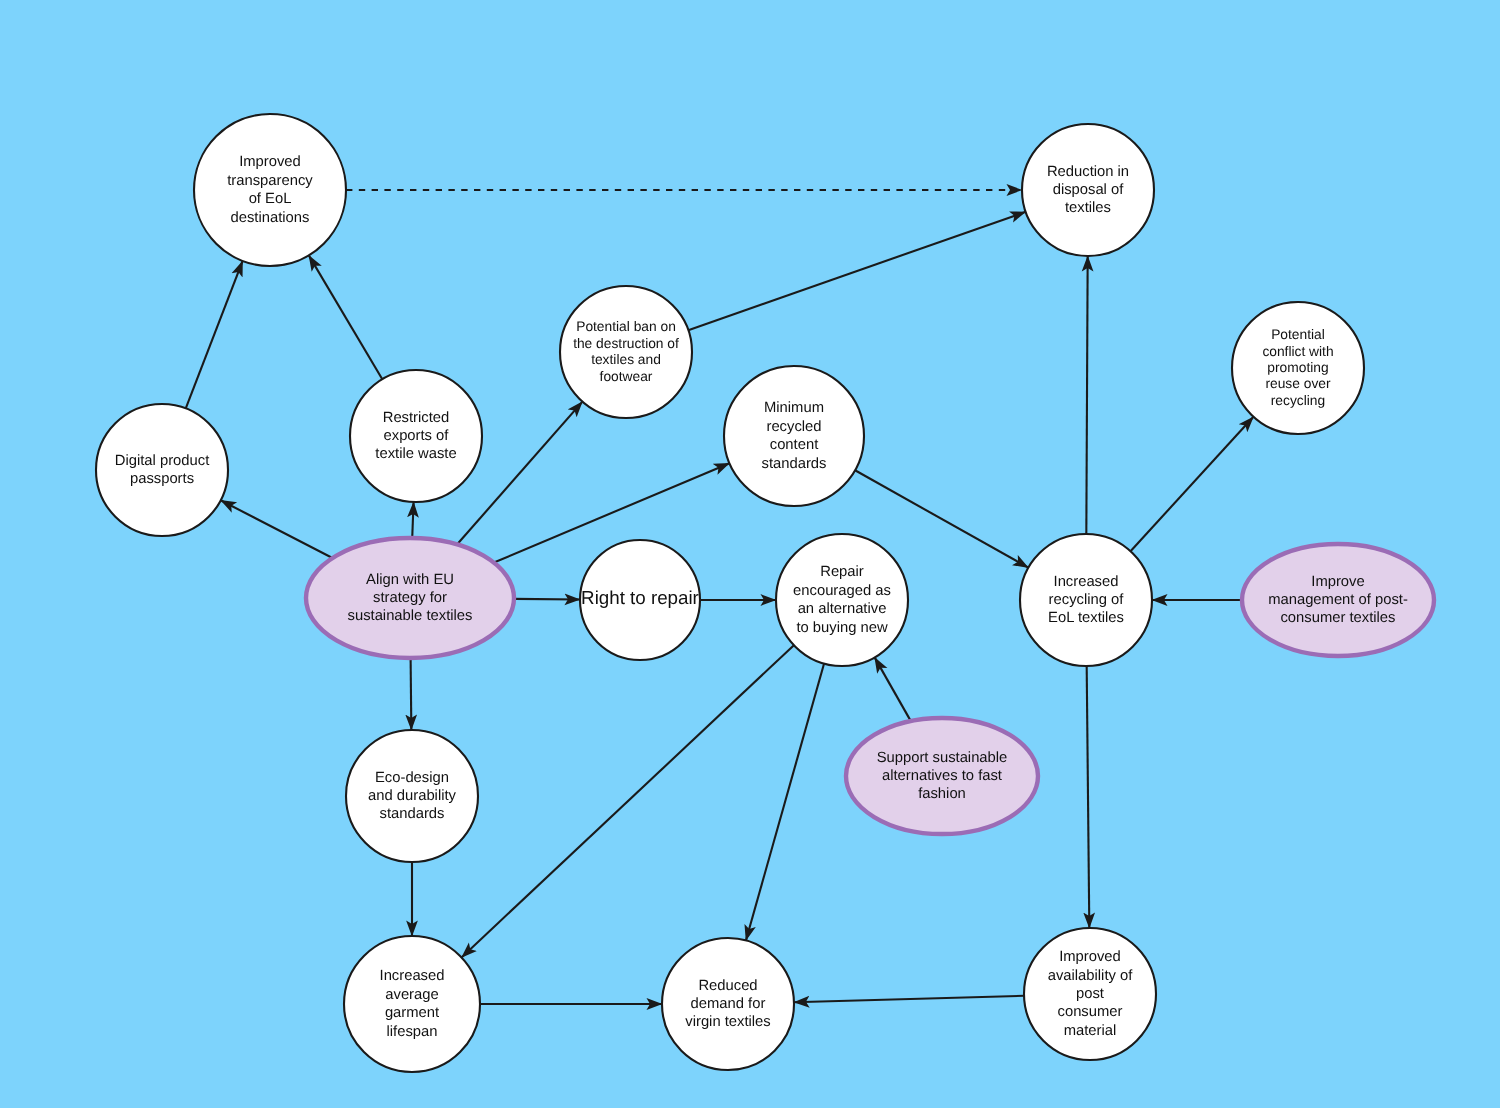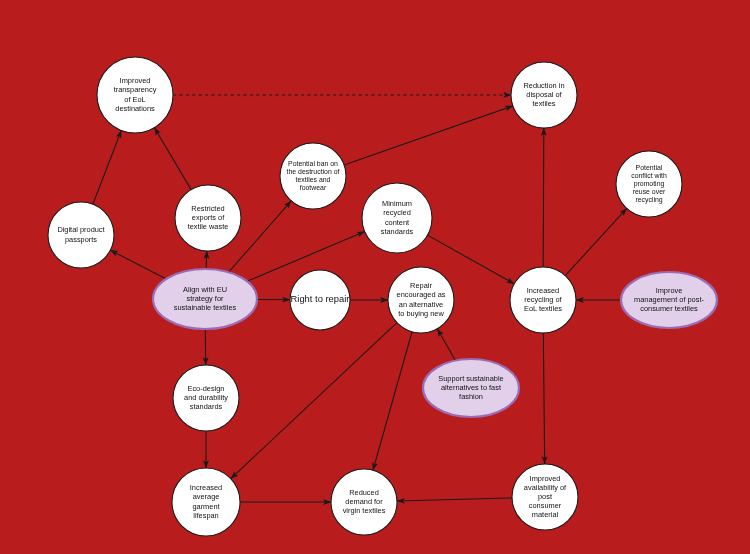--- a/index.html
+++ b/index.html
@@ -1,21 +1,21 @@
 <!DOCTYPE html>
 <html><head>
 <meta charset="utf-8">
 <title>Causal Map</title>
 <style>
   html,body{margin:0;padding:0;background:#ffffff;}
   body{
     font-family:"Liberation Sans", sans-serif;
     width:750px;height:554px;overflow:hidden;position:relative;
   }
-  #canvas-wrap{position:relative;width:750px;height:554px;background:#b91c1c;}
+  #canvas-wrap{position:relative;width:750px;height:554px;background:#7dd3fc;}
   svg#graph{display:block;width:750px;height:554px;}
   .edge{fill:none;stroke:#1a1a1a;stroke-width:1.05;}
   .edge-dashed{fill:none;stroke:#1a1a1a;stroke-width:1.05;stroke-dasharray:3.2 3.2;}
   .node-circle{fill:#ffffff;stroke:#1a1a1a;stroke-width:1.05;}
   .node-ellipse-hl{fill:#e2d0ea;stroke:#9b6cb5;stroke-width:2.2;}
   .node-label{
     font-family:"Liberation Sans", sans-serif;
     font-size:9px;fill:#111111;text-anchor:middle;
     dominant-baseline:middle;
   }

